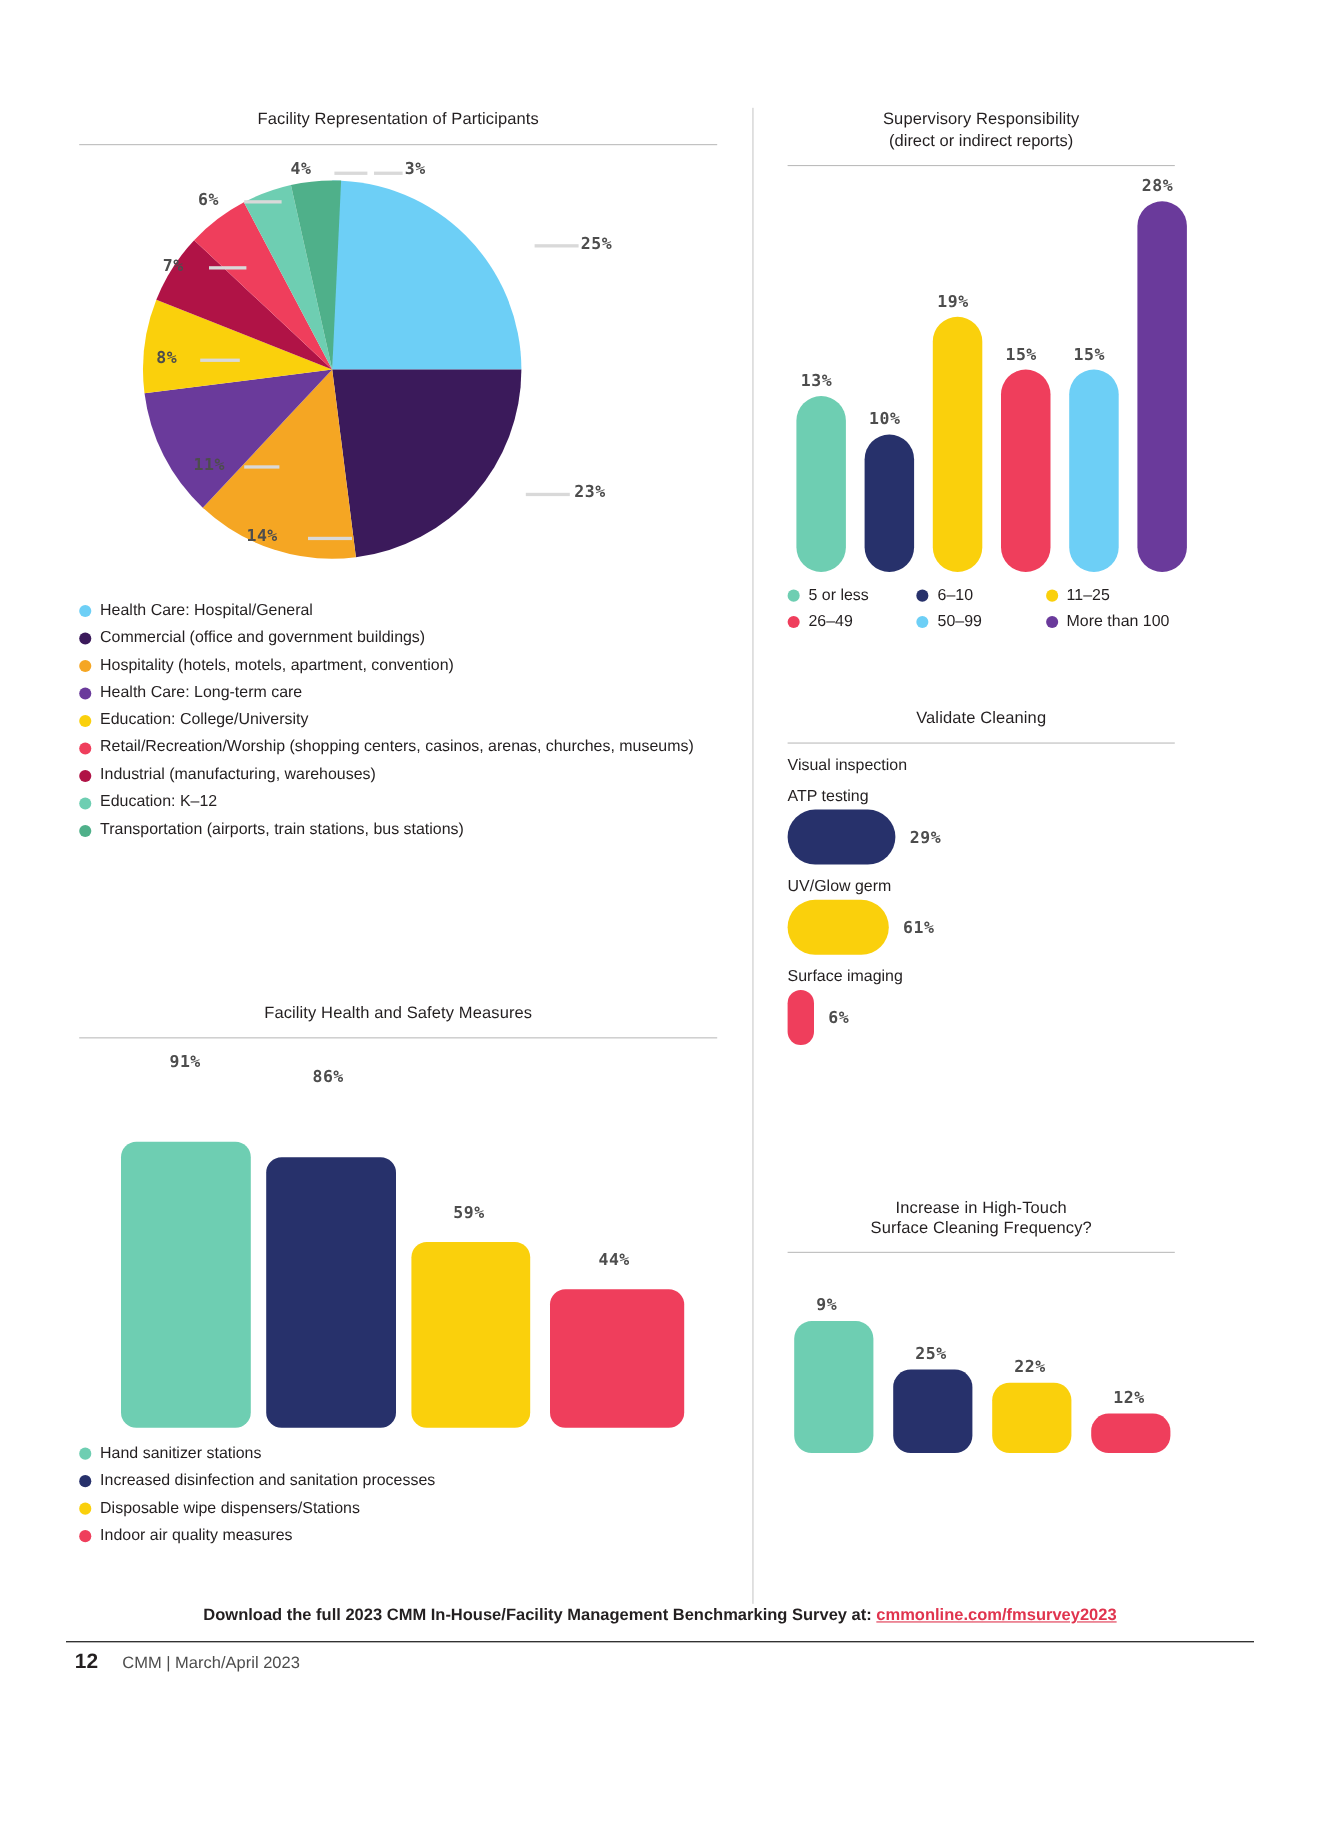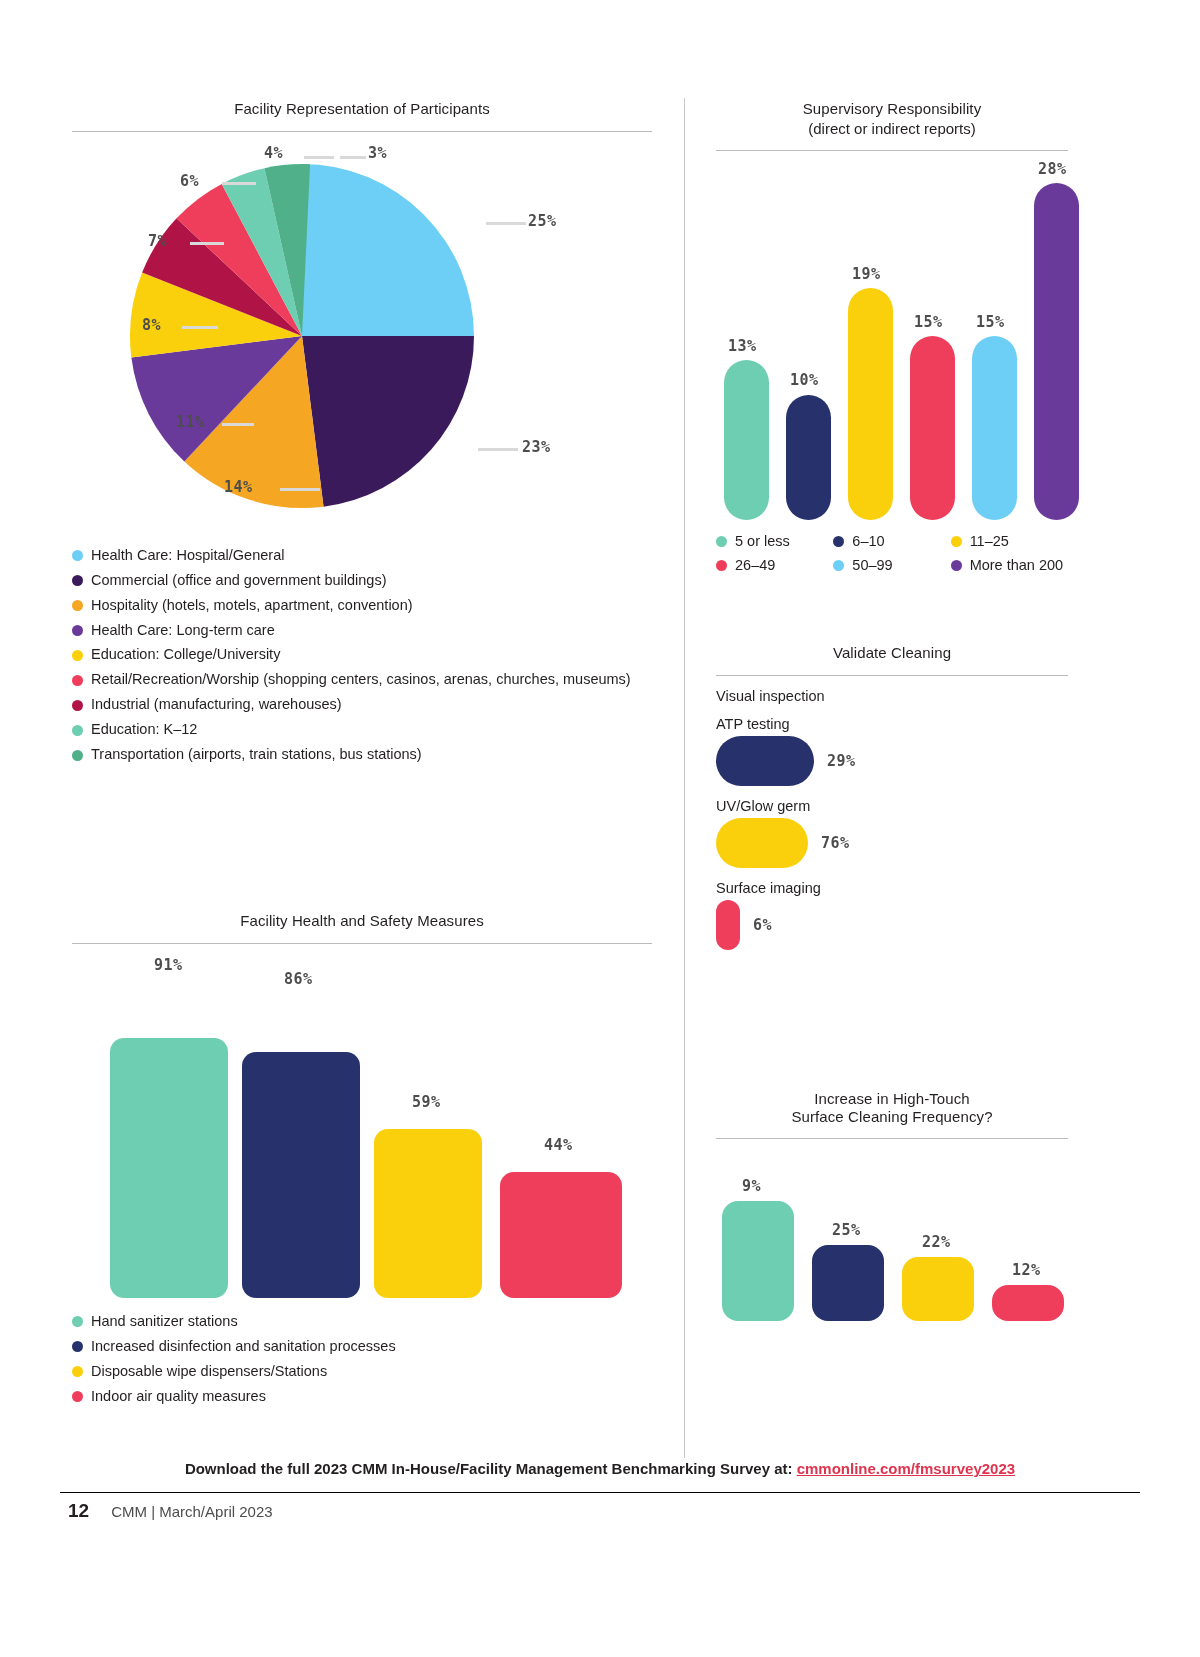--- a/index.html
+++ b/index.html
@@ -248,21 +248,21 @@
       <div class="legend-row">
         <span class="dot" style="background:#EF3E5C;"></span>
         <span class="legend-label">26–49</span>
       </div>
       <div class="legend-row">
         <span class="dot" style="background:#6DCFF6;"></span>
         <span class="legend-label">50–99</span>
       </div>
       <div class="legend-row">
         <span class="dot" style="background:#6A3A9B;"></span>
-        <span class="legend-label">More than 200</span>
+        <span class="legend-label">More than 100</span>
       </div>
     </div>
   </section>
 
   <section id="vc-panel">
     <div class="panel-title">Validate Cleaning</div>
     <div class="rule"></div>
 
     <div class="vc-item">
       <div class="vc-cat">Visual inspection</div>
@@ -273,21 +273,21 @@
       <div class="vc-row">
         <div class="vc-bar" style="width:98px;background:#27316B;"></div>
         <div class="vc-val val">29%</div>
       </div>
     </div>
 
     <div class="vc-item">
       <div class="vc-cat">UV/Glow germ</div>
       <div class="vc-row">
         <div class="vc-bar" style="width:92px;background:#FAD00C;"></div>
-        <div class="vc-val val">76%</div>
+        <div class="vc-val val">61%</div>
       </div>
     </div>
 
     <div class="vc-item">
       <div class="vc-cat">Surface imaging</div>
       <div class="vc-row">
         <div class="vc-bar" style="width:24px;background:#EF3E5C;"></div>
         <div class="vc-val val">6%</div>
       </div>
     </div>

